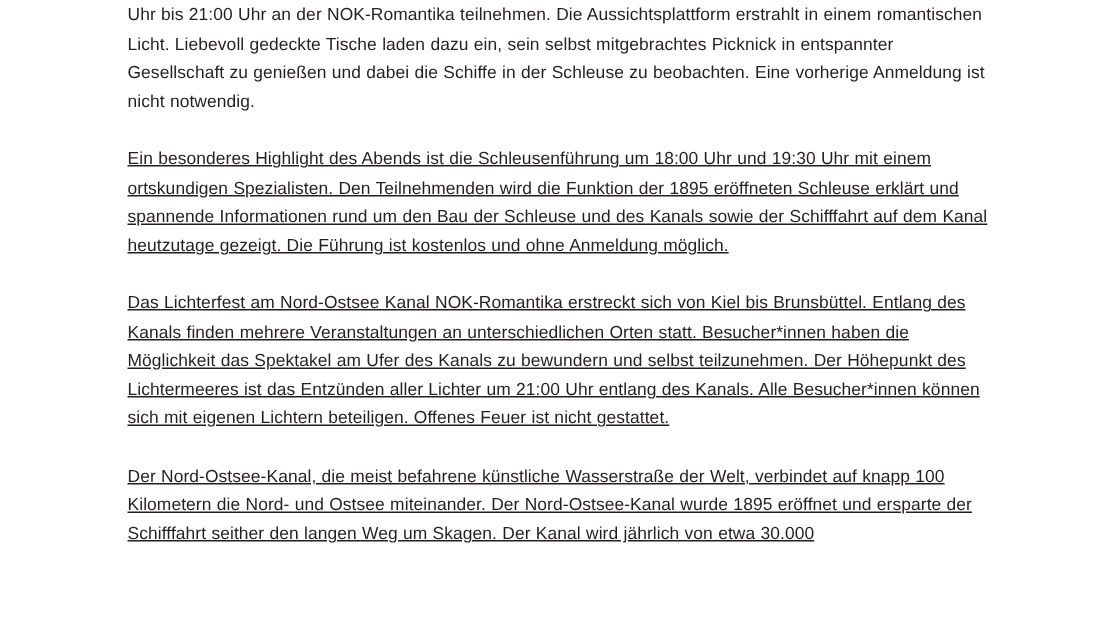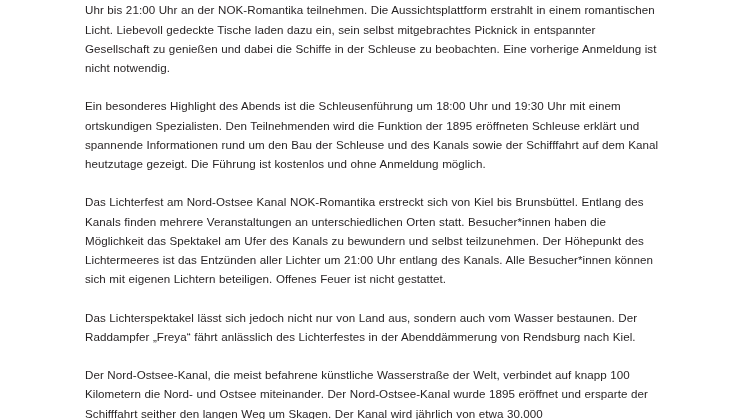--- a/index.html
+++ b/index.html
@@ -30,33 +30,33 @@
     font-size: 11.6px;
     line-height: 19.2px;
     color: #231f20;
     text-align: left;
     margin: 0;
     letter-spacing: 0.005em;
     word-spacing: 0.02em;
   }
   .para + .para {
     margin-top: 19.2px;
+    text-decoration: underline;
   }
   
   .para.clipped-top {
     margin-top: -38px;
   }
   .para.clipped-bottom {
     
   }
 </style>
 </head>
 <body>
 
 <div class="page">
   <div class="doc-body">
     <p class="para clipped-top">mit dieser Mündung am Kiel als Ausgang der Schleusenlandschaft in einem Wasserstraßen- und Schifffahrtsamt im vergangenen Jahr per Mietvertrag übernommen und wird mit einer Veranstaltung von 18:00 Uhr bis 21:00 Uhr an der NOK-Romantika teilnehmen. Die Aussichtsplattform erstrahlt in einem romantischen Licht. Liebevoll gedeckte Tische laden dazu ein, sein selbst mitgebrachtes Picknick in entspannter Gesellschaft zu genießen und dabei die Schiffe in der Schleuse zu beobachten. Eine vorherige Anmeldung ist nicht notwendig.</p>
     <p class="para">Ein besonderes Highlight des Abends ist die Schleusenführung um 18:00 Uhr und 19:30 Uhr mit einem ortskundigen Spezialisten. Den Teilnehmenden wird die Funktion der 1895 eröffneten Schleuse erklärt und spannende Informationen rund um den Bau der Schleuse und des Kanals sowie der Schifffahrt auf dem Kanal heutzutage gezeigt. Die Führung ist kostenlos und ohne Anmeldung möglich.</p>
     <p class="para">Das Lichterfest am Nord-Ostsee Kanal NOK-Romantika erstreckt sich von Kiel bis Brunsbüttel. Entlang des Kanals finden mehrere Veranstaltungen an unterschiedlichen Orten statt. Besucher*innen haben die Möglichkeit das Spektakel am Ufer des Kanals zu bewundern und selbst teilzunehmen. Der Höhepunkt des Lichtermeeres ist das Entzünden aller Lichter um 21:00 Uhr entlang des Kanals. Alle Besucher*innen können sich mit eigenen Lichtern beteiligen. Offenes Feuer ist nicht gestattet.</p>
-    <p class="para">Das Lichterspektakel lässt sich jedoch nicht nur von Land aus, sondern auch vom Wasser bestaunen. Der Raddampfer „Freya“ fährt anlässlich des Lichterfestes in der Abenddämmerung von Rendsburg nach Kiel.</p>
     <p class="para clipped-bottom">Der Nord-Ostsee-Kanal, die meist befahrene künstliche Wasserstraße der Welt, verbindet auf knapp 100 Kilometern die Nord- und Ostsee miteinander. Der Nord-Ostsee-Kanal wurde 1895 eröffnet und ersparte der Schifffahrt seither den langen Weg um Skagen. Der Kanal wird jährlich von etwa 30.000</p>
   </div>
 </div>
 
 </body></html>

